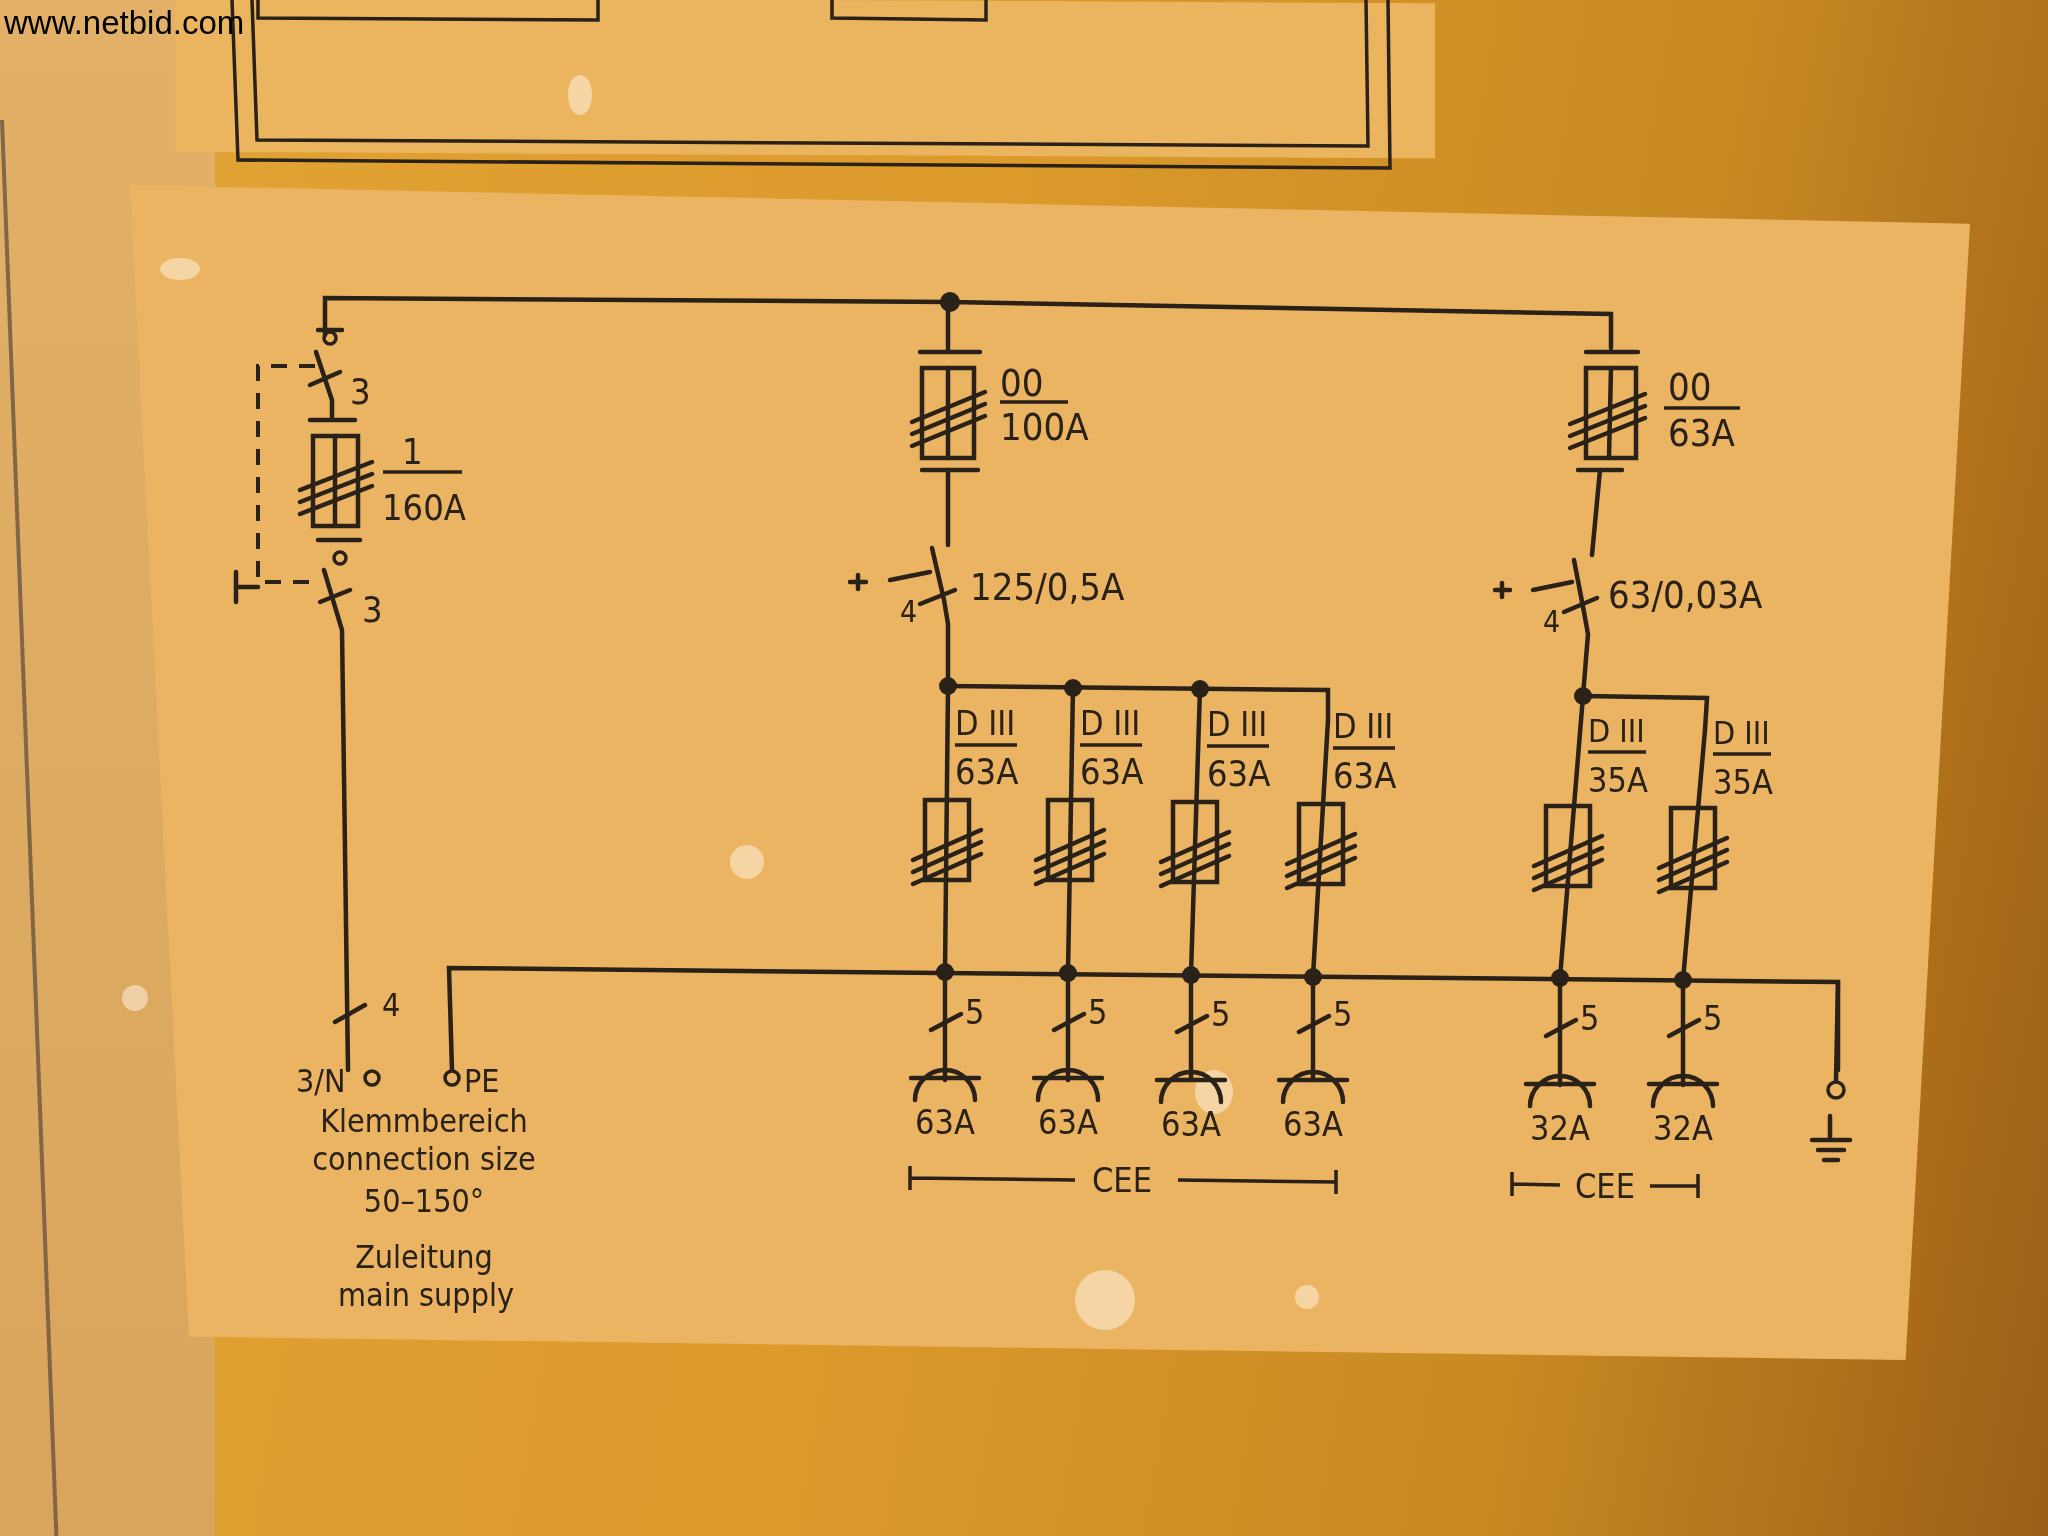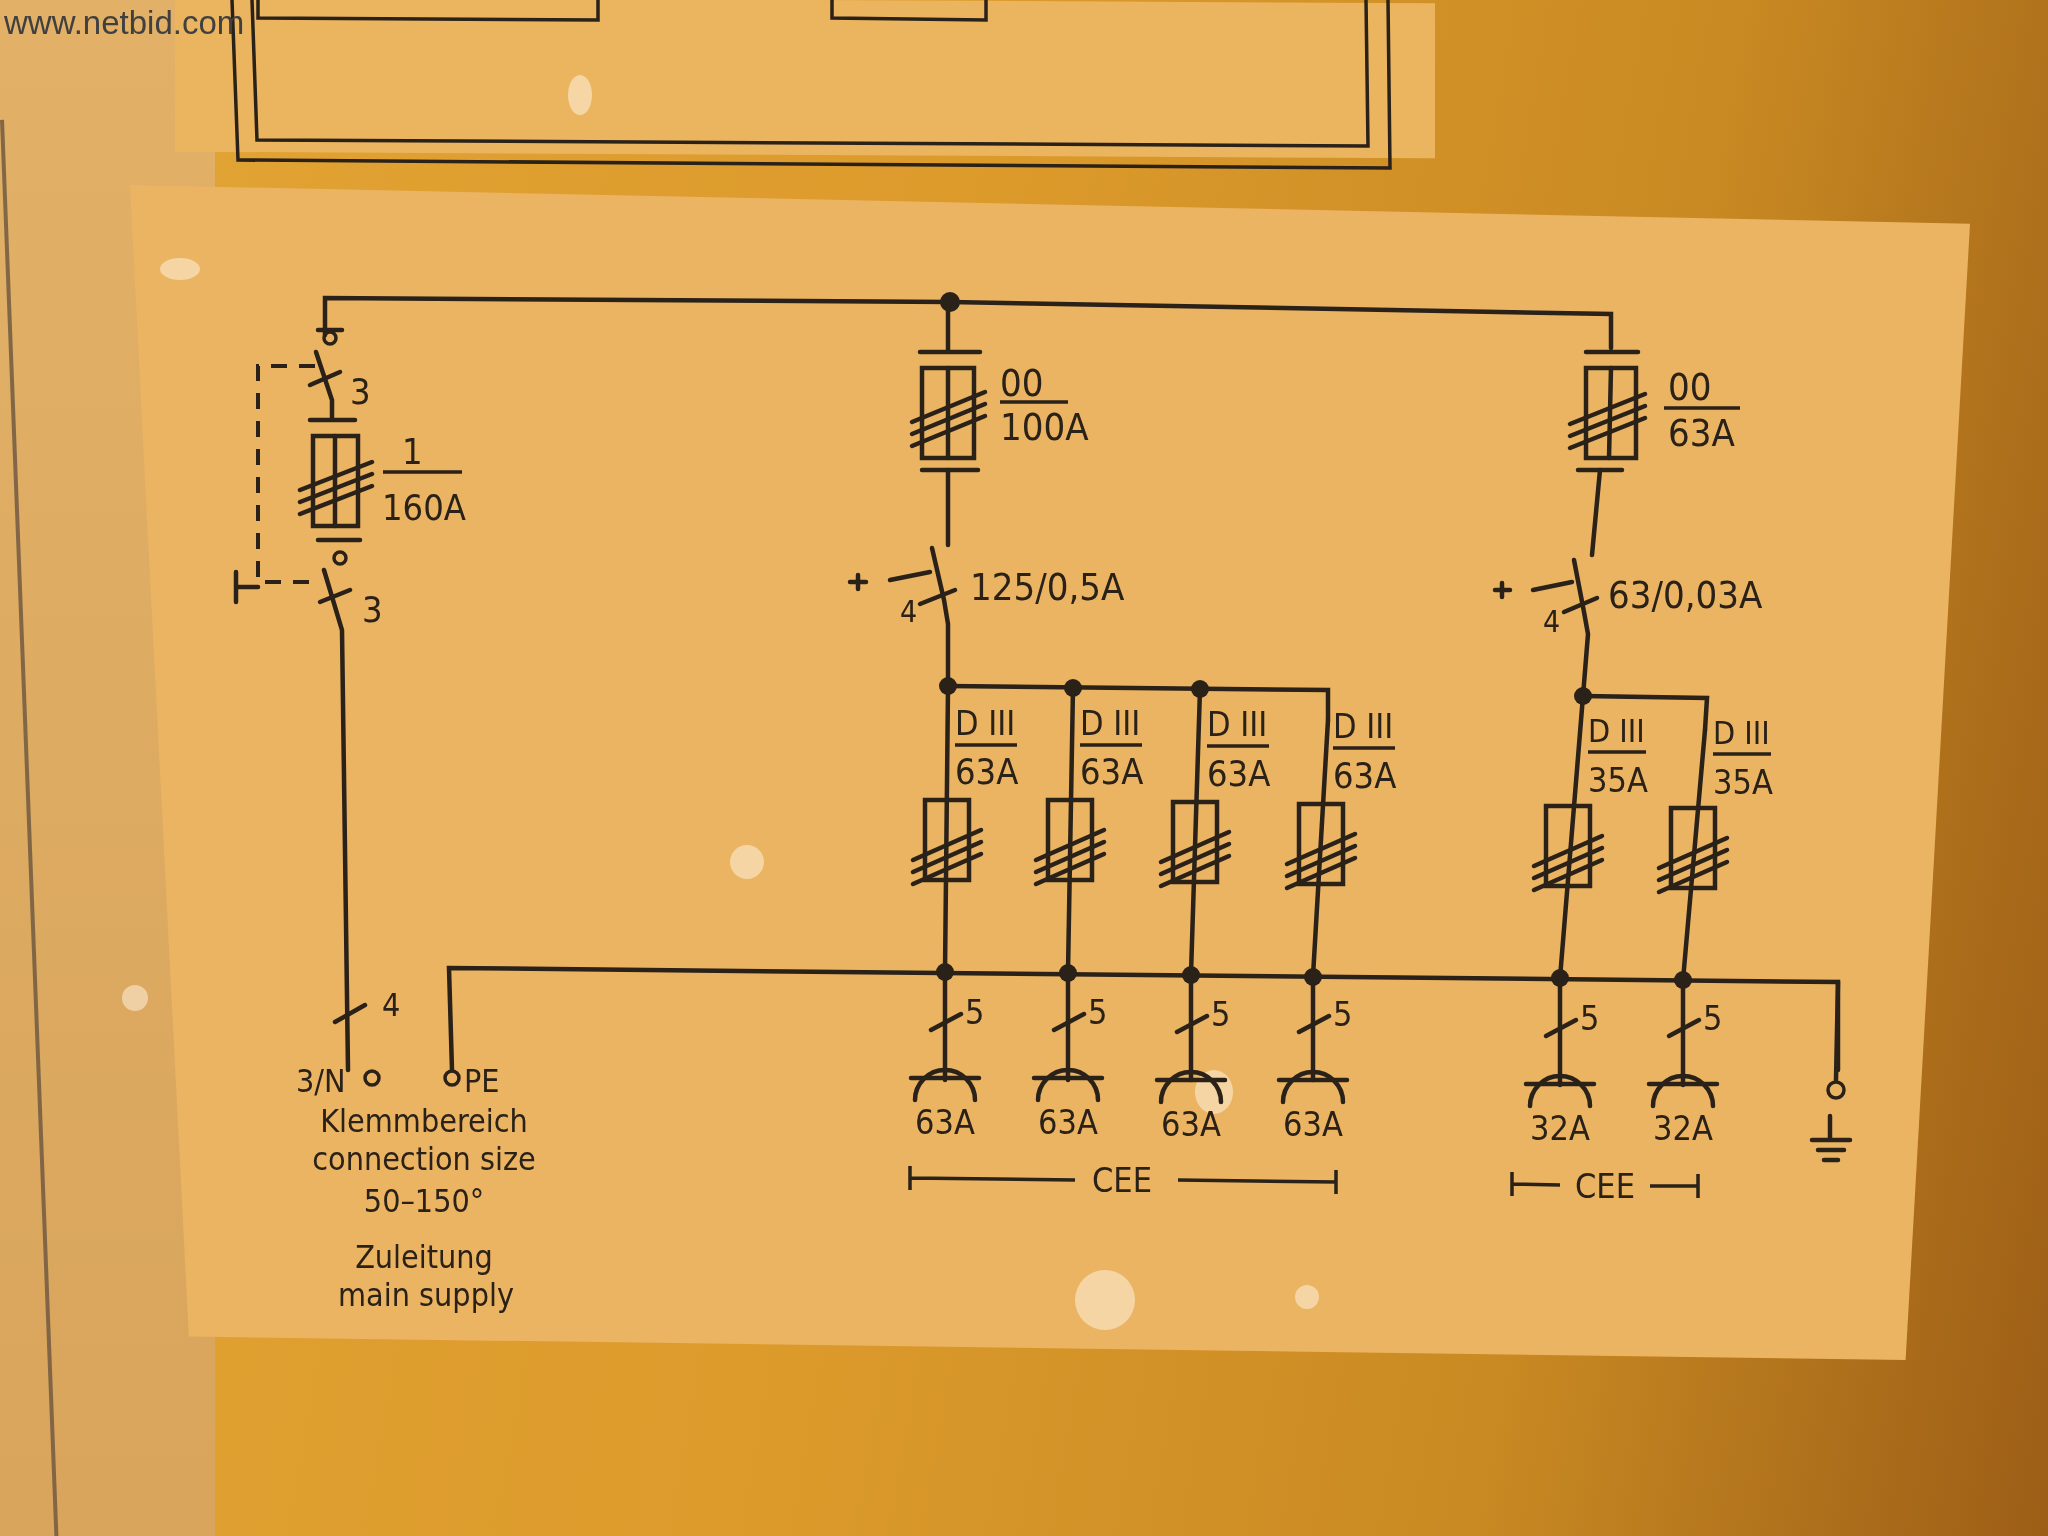--- a/index.html
+++ b/index.html
@@ -31,21 +31,21 @@
       position: absolute; left: 130px; top: 185px; width: 1840px; height: 1175px;
       background: #ebb462;
       clip-path: polygon(0 0, 100% 3.3%, 96.5% 100%, 3.2% 98%);
     }
     .speckle {
       position: absolute; border-radius: 50%; background: rgba(255,240,220,0.55);
     }
     .watermark {
       position: absolute; left: 4px; top: 4px;
       font-family: "Liberation Sans", sans-serif; font-size: 33px;
-      color: #404040; letter-spacing: 0;
+      color: #000000; letter-spacing: 0;
     }
     svg.diagram {
       position: absolute; left: 0; top: 0; width: 2048px; height: 1536px;
     }
     svg text {
       font-family: "DejaVu Sans Condensed", "DejaVu Sans", sans-serif;
       fill: #2a2118;
     }
     .ln { stroke: #2a2118; stroke-width: 4.5; fill: none; stroke-linecap: round; }
     .ln-thin { stroke: #2a2118; stroke-width: 3.5; fill: none; }

